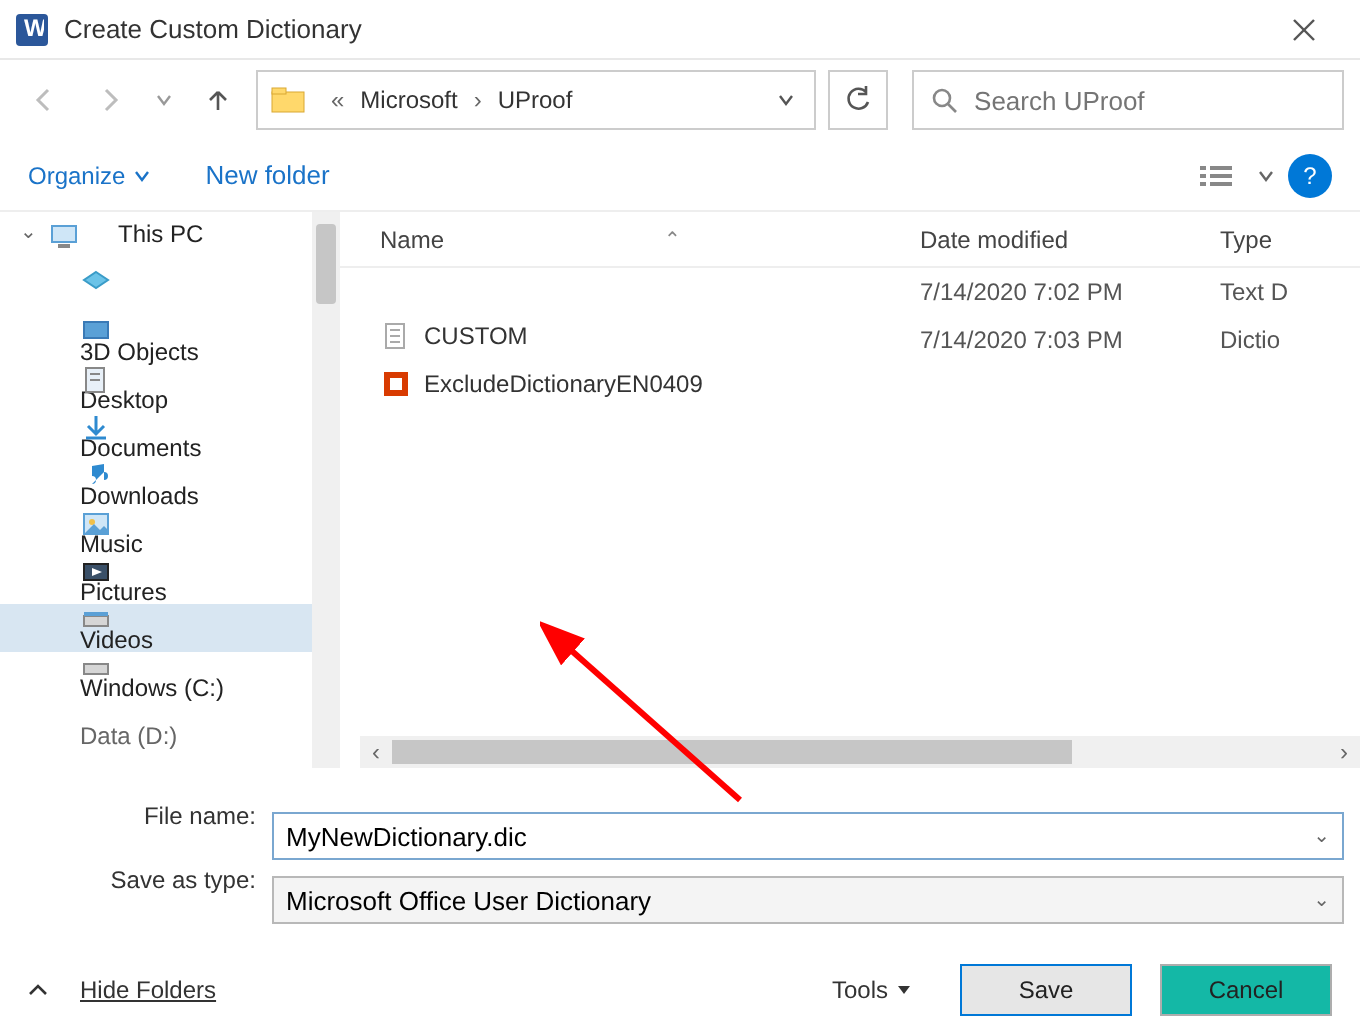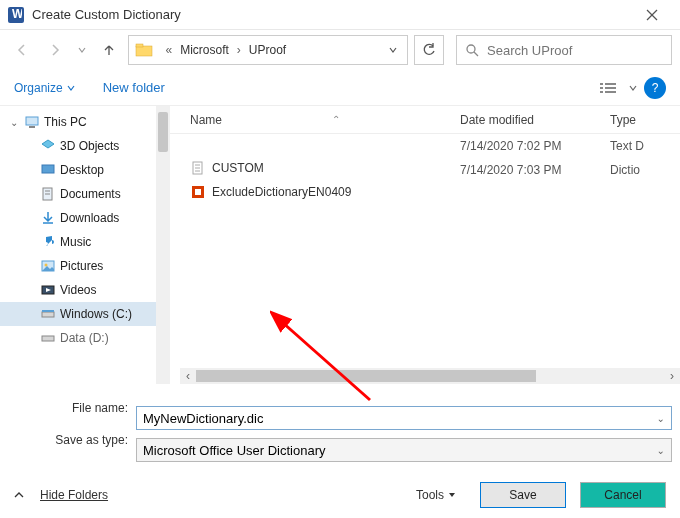--- a/index.html
+++ b/index.html
@@ -32,24 +32,24 @@
 .toolrow .newfolder { color: #1a73c8; cursor: pointer; margin-left: 28px; font-size: 13px; }
 .toolrow .spacer { flex: 1; }
 .toolrow .view { width: 28px; height: 24px; display: flex; align-items: center; justify-content: center; cursor: pointer; color: #666; margin-right: 4px; }
 .toolrow .help { width: 22px; height: 22px; border-radius: 50%; background: #0078d7; color: #fff; display: flex; align-items: center; justify-content: center; font-size: 12px; cursor: pointer; }
 
 
 .main { display: flex; height: 278px; }
 .tree { width: 170px; overflow-y: auto; padding: 4px 0; position: relative; }
 .tree-scroll { width: 14px; position: absolute; right: 0; top: 0; bottom: 0; background: #f0f0f0; }
 .tree-scroll .thumb { position: absolute; left: 2px; right: 2px; top: 6px; height: 40px; background: #c6c6c6; border-radius: 2px; }
-.tree-item { display: flex; align-items: center; height: 24px; padding-left: 24px; gap: 4px; cursor: pointer; color: #222; }
+.tree-item { display: flex; height: 24px; padding-left: 24px; gap: 19px; cursor: pointer; color: #222; }
 .tree-item.expanded::before { content: "⌄"; position: absolute; left: 10px; color: #666; font-size: 10px; }
 .tree-item .ticon { width: 16px; height: 16px; display: flex; align-items: center; justify-content: center; }
-.tree-item.sub { padding-left: 40px; }
+.tree-item.sub { padding-left: 40px; flex-direction: column; }
 .tree-item.selected { background: #d8e6f2; }
 .tree-item.last { color: #666; }
 
 .filepane { flex: 1; position: relative; }
 .cols { display: flex; height: 28px; border-bottom: 1px solid #eee; color: #444; }
 .cols .c1 { width: 290px; padding-left: 20px; display: flex; align-items: center; }
 .cols .csort { margin-left: 110px; color: #888; font-size: 10px; }
 .cols .c2 { width: 150px; display: flex; align-items: center; }
 .cols .c3 { flex: 1; display: flex; align-items: center; }
 .filerow { display: flex; height: 24px; align-items: center; color: #333; cursor: pointer; }

